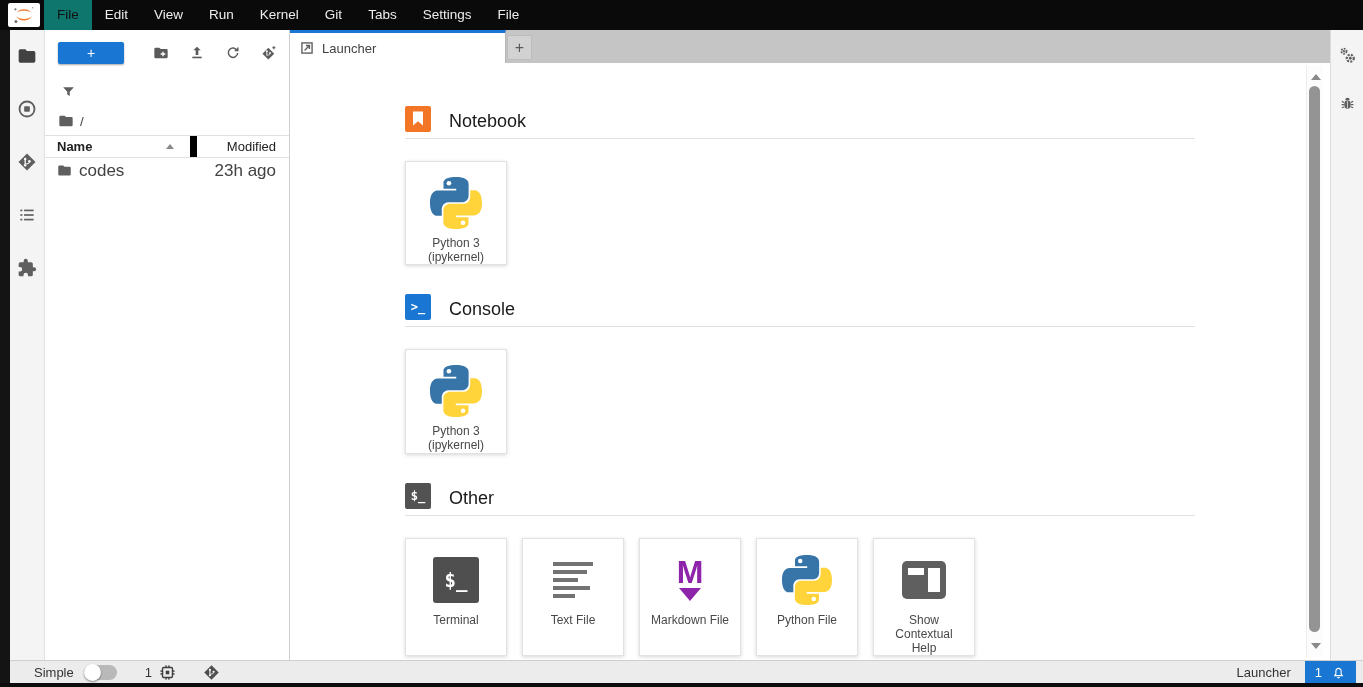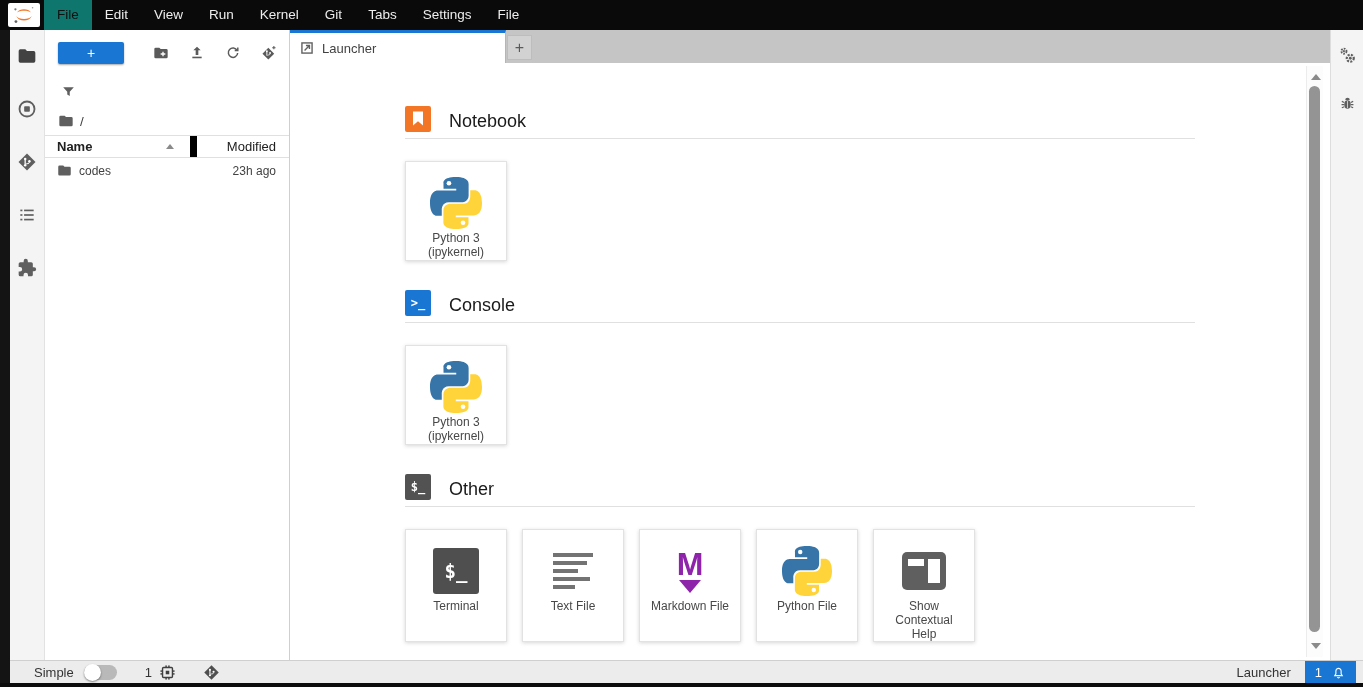--- a/index.html
+++ b/index.html
@@ -25,21 +25,21 @@
   #file-browser { position: absolute; left: 45px; top: 30px; width: 245px; height: 630px; background: #fff; border-right: 1px solid #cfcfcf; }
   .fb-toolbar { height: 45px; display: flex; align-items: center; padding-left: 13px; }
   .new-btn { width: 66px; height: 22px; background: #1976d2; border: none; border-radius: 2px; color: #fff; font-size: 14px; line-height: 14px; box-shadow: 0 1px 2px rgba(0,0,0,.35); margin-right: 19px; cursor: pointer; padding: 0; }
   .tb-icon { width: 16px; height: 16px; margin: 0 10px; cursor: pointer; display: flex; }
   .fb-filter { height: 32px; display: flex; align-items: center; padding-left: 16px; }
   .fb-breadcrumb { height: 28px; display: flex; align-items: center; gap: 6px; padding-left: 13px; font-size: 13.5px; color: #424242; }
   .fb-header { height: 23px; border-top: 1px solid #e0e0e0; border-bottom: 1px solid #e0e0e0; display: flex; align-items: stretch; font-size: 13px; justify-content: space-between; }
   .col-name { width: 145px; display: flex; align-items: center; padding-left: 12px; font-weight: bold; color: #212121; cursor: pointer; }
   .sort-caret { width: 0; height: 0; border-left: 4px solid transparent; border-right: 4px solid transparent; border-bottom: 5px solid #8a8a8a; margin-left: auto; margin-right: 16px; }
   .col-modified { flex: 1; border-left: 7px solid #000000; text-align: right; padding-right: 13px; line-height: 21px; color: #212121; cursor: pointer; }
-  .fb-row { height: 25px; display: flex; align-items: center; font-size: 12px; color: #424242; cursor: pointer; }
+  .fb-row { height: 25px; display: flex; align-items: center; font-size: 17px; color: #424242; cursor: pointer; }
   .row-folder { display: flex; margin-left: 12px; margin-right: 7px; }
   .row-name { flex: 1; }
   .row-modified { padding-right: 13px; }
 
   
   #main { position: absolute; left: 290px; top: 30px; width: 1040px; height: 630px; }
   .tabbar { height: 33px; background: #c5c5c5; display: flex; }
   .tab-active { width: 216px; background: #fff; border-top: 3px solid #1976d2; border-right: 1px solid #b5b5b5; display: flex; align-items: center; gap: 8px; padding: 0 10px; font-size: 13px; color: #424242; cursor: pointer; }
   .tab-plus { width: 25px; height: 25px; margin: 5px 0 0 1px; background: #d2d2d2; border: 1px solid #bdbdbd; color: #5a5a5a; font-size: 16px; display: flex; align-items: center; justify-content: center; cursor: pointer; }
 
@@ -47,21 +47,21 @@
   .content { position: relative; height: 597px; background: #fff; padding: 44px 0 0 115px; overflow: hidden; }
   .section { width: 790px; }
   .section-header { display: flex; align-items: flex-end; gap: 18px; padding-bottom: 6px; border-bottom: 1px solid #e0e0e0; height: 32px; }
   .section-icon { width: 26px; height: 26px; display: flex; align-items: center; justify-content: center; border-radius: 2px; }
   .icon-console { background: #1976d2; color: #fff; font-family: "DejaVu Sans Mono", monospace; font-weight: bold; font-size: 12px; }
   .icon-other { background: #525252; color: #fff; font-family: "DejaVu Sans Mono", monospace; font-weight: bold; font-size: 12px; }
   .section-title { font-size: 18px; color: #1a1a1a; }
   .cards { display: flex; gap: 15px; padding: 22px 0 30px; align-items: stretch; }
   .card { width: 102px; min-height: 100px; background: #fff; border: 1px solid #e2e2e2; box-shadow: 0 1px 4px rgba(0,0,0,.16); display: flex; flex-direction: column; align-items: center; padding-top: 13px; cursor: pointer; }
   .card-icon { height: 56px; display: flex; align-items: center; justify-content: center; }
-  .card-label { font-size: 12px; color: #484848; text-align: center; line-height: 1.18; width: 84px; }
+  .card-label { font-size: 12px; color: #484848; text-align: center; line-height: 1.18; margin-top: 5px; width: 84px; }
   .term-icon { width: 46px; height: 46px; background: #4f4f4f; border-radius: 3px; color: #fff; font-family: "DejaVu Sans Mono", monospace; font-size: 19px; font-weight: bold; display: flex; align-items: center; justify-content: center; }
   .text-lines { display: flex; flex-direction: column; gap: 4px; width: 40px; }
   .text-lines span { height: 4px; background: #737373; display: block; }
   .md-icon { display: flex; flex-direction: column; align-items: center; }
   .md-letter { color: #8e24aa; font-weight: bold; font-size: 32px; line-height: 28px; }
   .md-arrow { width: 0; height: 0; border-left: 11px solid transparent; border-right: 11px solid transparent; border-top: 13px solid #8e24aa; margin-top: 2px; }
 
   
   .scrollbar { position: absolute; top: 3px; bottom: 3px; right: 7px; width: 17px; background: #fcfcfc; border-left: 1px solid #ececec; }
   .scroll-up, .scroll-down { position: absolute; left: 4px; width: 0; height: 0; border-left: 5px solid transparent; border-right: 5px solid transparent; cursor: pointer; }

